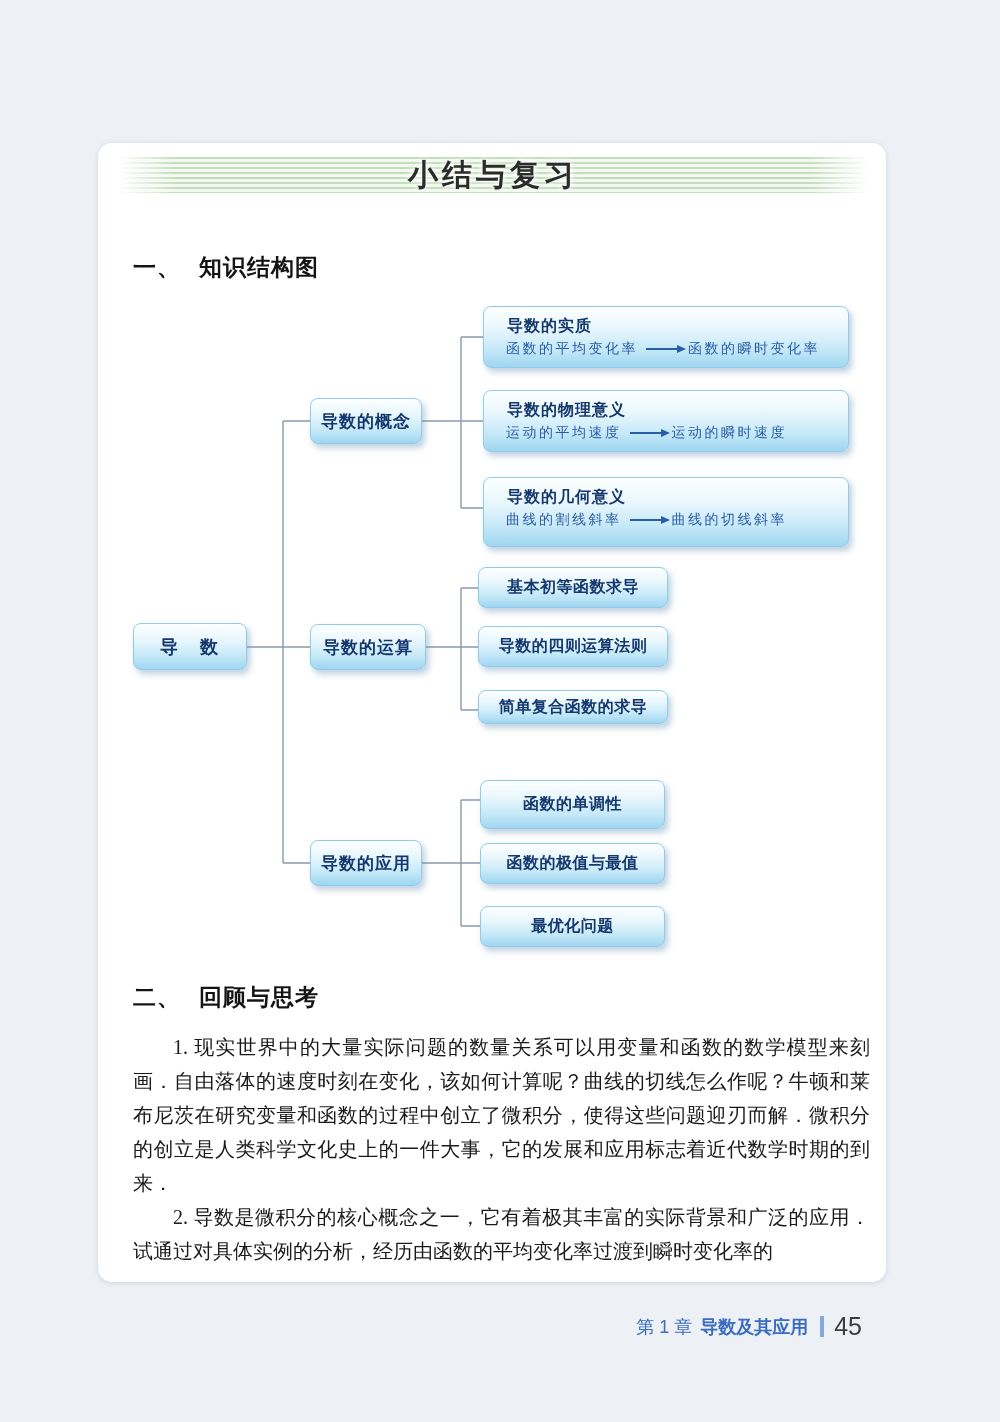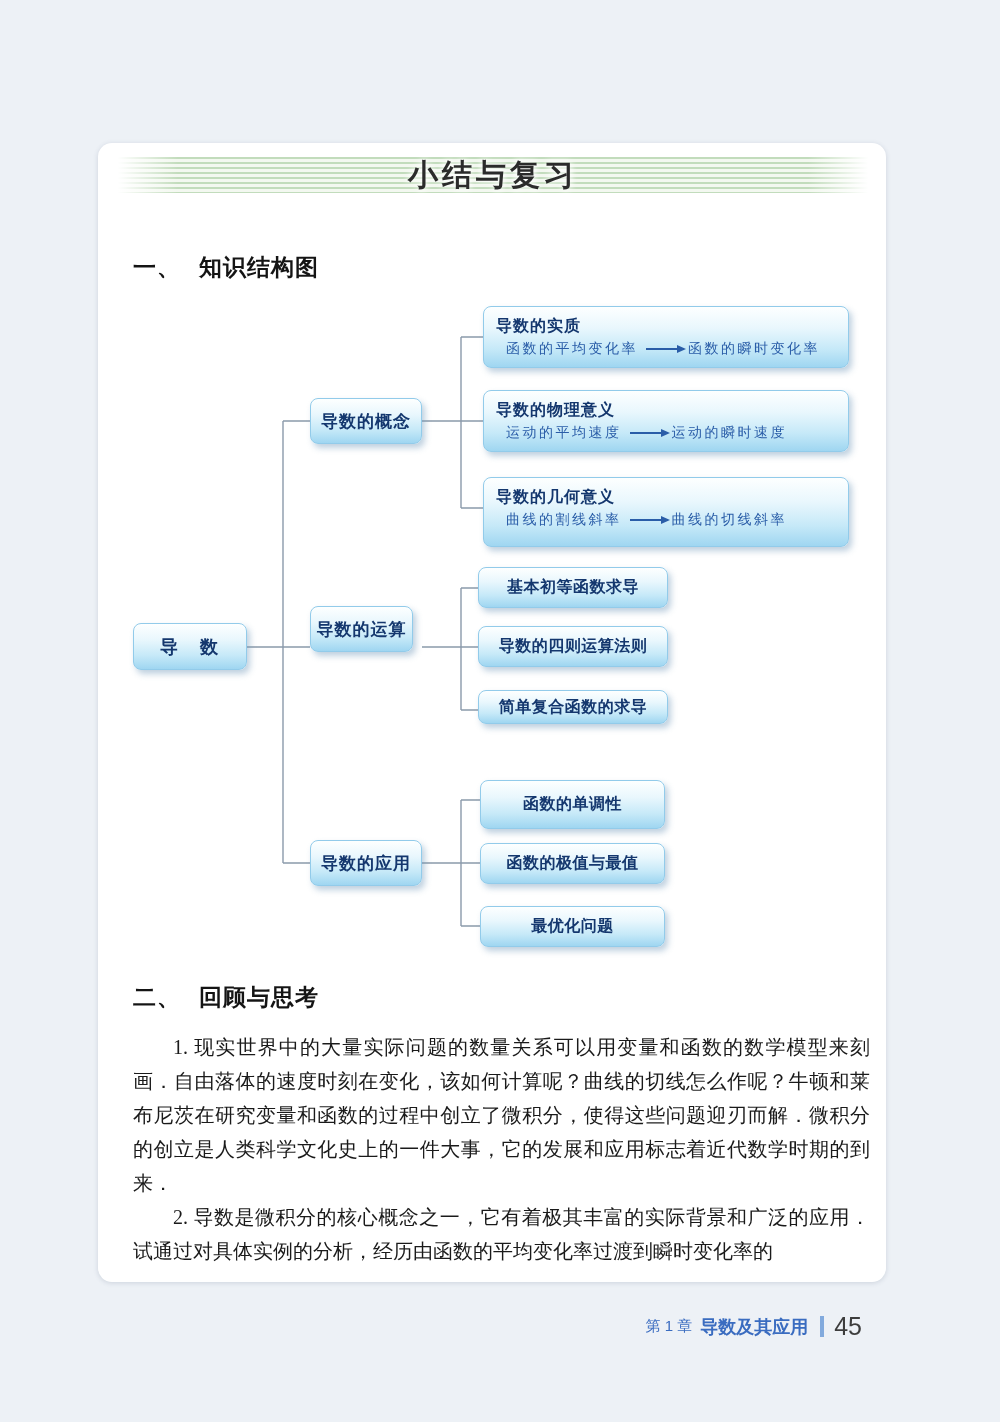--- a/index.html
+++ b/index.html
@@ -40,21 +40,21 @@
     position:absolute;border-radius:8px;
     border:1px solid #92cbea;
     background:linear-gradient(180deg,#fdffff 0%,#e9f7fd 35%,#c6e9f8 70%,#9fd6f1 100%);
     box-shadow:3px 4px 6px rgba(110,150,185,0.45);
     color:#14376e;box-sizing:border-box;
   }
   .node-center{display:flex;align-items:center;justify-content:center;font-weight:bold;}
   .root-node{font-size:18px;letter-spacing:2px;}
   .mid-node{font-size:17px;letter-spacing:1px;}
   .small-node{font-size:16px;letter-spacing:0.5px;}
-  .leaf-title{margin:9px 0 3px 12px;font-size:16px;font-weight:bold;letter-spacing:1px;}
+  .leaf-title{margin:9px 0 3px 23px;font-size:16px;font-weight:bold;letter-spacing:1px;}
   .leaf-sub{margin-left:22px;font-size:14px;color:#2a5da8;letter-spacing:2.5px;white-space:nowrap;}
   .arrow{
     display:inline-block;position:relative;width:38px;height:2px;background:#2a5da8;
     margin:0 4px 0 8px;vertical-align:middle;
   }
   .arrow::after{
     content:"";position:absolute;right:-2px;top:-3.5px;
     border-left:9px solid #2a5da8;border-top:4.5px solid transparent;border-bottom:4.5px solid transparent;
   }
   
@@ -62,21 +62,21 @@
     position:absolute;left:133px;top:1030px;width:737px;
     font-family:"Liberation Serif", serif;
     font-size:20px;line-height:34px;color:#1a1a1a;text-align:justify;
   }
   .review p{margin:0;text-indent:2em;}
   
   .footer{
     position:absolute;top:1312px;right:138px;
     display:flex;align-items:center;
   }
-  .f-chapter{color:#3a6cc0;font-size:15px;margin-right:8px;}
+  .f-chapter{color:#3a6cc0;font-size:18px;margin-right:8px;}
   .f-title{color:#3a6cc0;font-size:18px;font-weight:bold;margin-right:12px;}
   .f-bar{width:4px;height:21px;background:#82aadd;margin-right:10px;}
   .f-page{color:#3d3d3d;font-size:25px;}
 </style>
 </head>
 <body>
 
 <div class="page-card"></div>
 
 <div class="banner">
@@ -97,21 +97,21 @@
     </g>
   </svg>
 
   <div class="node node-center root-node" style="left:35px;top:333px;width:114px;height:47px;">
     <span>导　数</span>
   </div>
 
   <div class="node node-center mid-node" style="left:212px;top:108px;width:112px;height:46px;">
     <span>导数的概念</span>
   </div>
-  <div class="node node-center mid-node" style="left:212px;top:316px;width:103px;height:46px;">
+  <div class="node node-center mid-node" style="left:212px;top:334px;width:116px;height:46px;">
     <span>导数的运算</span>
   </div>
   <div class="node node-center mid-node" style="left:212px;top:550px;width:112px;height:46px;">
     <span>导数的应用</span>
   </div>
 
   <div class="node" style="left:385px;top:16px;width:366px;height:62px;">
     <div class="leaf-title">导数的实质</div>
     <div class="leaf-sub">
       <span>函数的平均变化率</span><span class="arrow"></span><span>函数的瞬时变化率</span>

